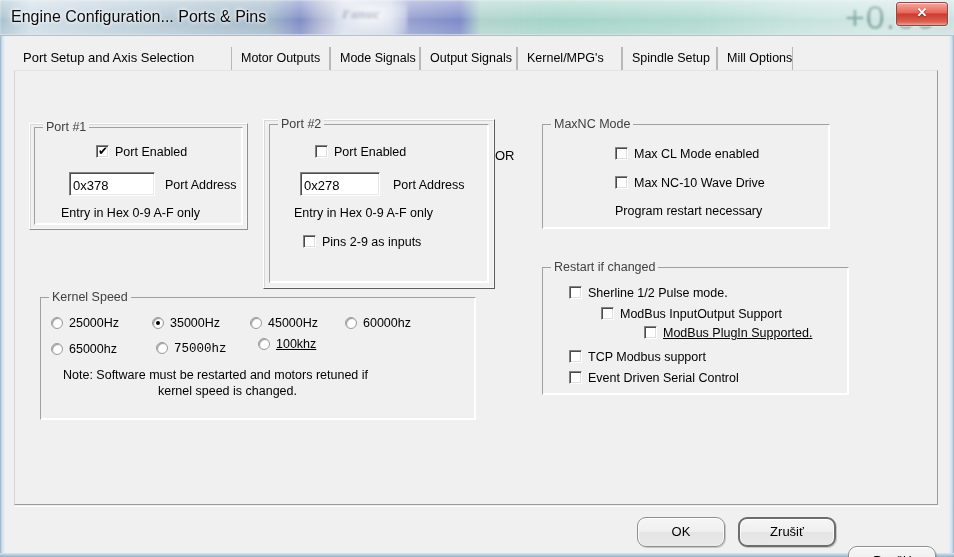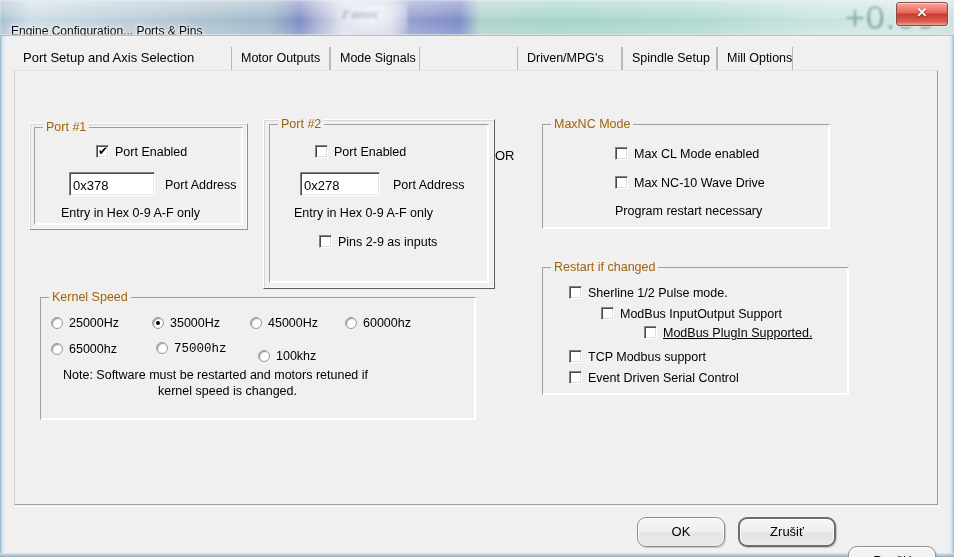--- a/index.html
+++ b/index.html
@@ -79,22 +79,22 @@
     position:absolute; left:0; top:0; width:954px; height:36px;
     background: linear-gradient(180deg, rgba(255,255,255,.42) 0%, rgba(255,255,255,.12) 45%, rgba(255,255,255,.0) 55%, rgba(255,255,255,.22) 100%);
     pointer-events:none;
   }
   #titlebar-bottomline {
     position:absolute; left:0; top:34px; width:954px; height:2px;
     background: linear-gradient(180deg, rgba(255,255,255,.65), rgba(120,135,150,.55));
   }
   #title-text {
     position: absolute;
-    left: 11px; top: 24px;
-    font-size: 12px;
+    left: 11px; top: 8px;
+    font-size: 16px;
     color: #0b0b0d;
     white-space: nowrap;
     text-shadow: 0 0 3px rgba(255,255,255,.95), 0 0 5px rgba(255,255,255,.85), 0 0 7px rgba(255,255,255,.6);
   }
 
   
   #close-button {
     position: absolute;
     right: 6px; top: 2px;
     width: 50px; height: 22px;
@@ -197,21 +197,21 @@
     border-left-color: transparent;
     border-top-color: transparent;
     pointer-events: none;
   }
   .gb-title {
     position: absolute;
     left: 8px; top: -8px;
     padding: 0 3px;
     background: #f0f0f0;
     font-size: 12.5px;
-    color: #a16207;
+    color: #404040;
     white-space: nowrap;
   }
 
   
   .outerframe {
     position: absolute;
     box-sizing: border-box;
     background: #f0f0f0;
     border: 1px solid;
     border-color: #ffffff #8f8f8f #8f8f8f #ffffff;
@@ -350,21 +350,22 @@
   <div class="frame-edge" id="edge-left"></div>
   <div class="frame-edge" id="edge-right"></div>
   <div class="frame-edge" id="edge-bottom"></div>
 
   <div id="client">
 
     <div id="tabstrip">
       <div class="tab active" style="left:0px;   width:212px;"><span>Port Setup and Axis Selection</span></div>
       <div class="tab inactive" style="left:217px; width:99px;"><span>Motor Outputs</span></div>
       <div class="tab inactive" style="left:316px; width:90px;"><span>Mode Signals</span></div>
-      <div class="tab inactive" style="left:503px; width:105px;"><span>Driven/MPG's</span></div>
+      <div class="tab inactive" style="left:406px; width:97px;"><span>Output Signals</span></div>
+      <div class="tab inactive" style="left:503px; width:105px;"><span>Kernel/MPG's</span></div>
       <div class="tab inactive" style="left:608px; width:95px;"><span>Spindle Setup</span></div>
       <div class="tab inactive" style="left:703px; width:76px;"><span>Mill Options</span></div>
     </div>
 
     <div id="tabpanel">
 
       <div class="outerframe" style="left:14px; top:52px; width:219px; height:107px;">
         <div class="of-in"></div>
       </div>
       <div class="groupbox" style="left:19px; top:56px; width:209px; height:98px;">
@@ -384,21 +385,21 @@
       <div class="groupbox" style="left:254px; top:53px; width:220px; height:159px;">
         <div class="gb-inner"></div>
         <div class="gb-title">Port #2</div>
       </div>
       <div class="cb" style="left:300px; top:74px;">
         <span class="box"></span><span>Port Enabled</span>
       </div>
       <input class="textinput" type="text" style="left: 285px; top: 101px; width: 80px; height: 24px;" value="0x278">
       <div class="statictext" style="left:378px; top:107px;">Port Address</div>
       <div class="statictext" style="left:279px; top:135px;">Entry in Hex 0-9 A-F only</div>
-      <div class="cb" style="left:288px; top:164px;margin-left:16px;">
+      <div class="cb" style="left:288px; top:164px;">
         <span class="box"></span><span>Pins 2-9 as inputs</span>
       </div>
 
       <div class="statictext" style="left:480px; top:77px; font-size:13px;">OR</div>
 
       <div class="groupbox" style="left:527px; top:53px; width:288px; height:105px;">
         <div class="gb-inner"></div>
         <div class="gb-title">MaxNC Mode</div>
       </div>
       <div class="cb" style="left:600px; top:76px;">
@@ -444,21 +445,21 @@
       </div>
       <div class="rb" style="left:330px; top:245px;">
         <span class="circ"></span><span>60000hz</span>
       </div>
       <div class="rb" style="left:36px; top:271px;">
         <span class="circ"></span><span>65000hz</span>
       </div>
       <div class="rb" style="left:141px; top:271px;font-family:Liberation Mono, monospace;">
         <span class="circ"></span><span>75000hz</span>
       </div>
-      <div class="rb" style="left:243px; top:278px;">
+      <div class="rb" style="left:243px; top:266px;text-decoration:underline;">
         <span class="circ"></span><span>100khz</span>
       </div>
       <div class="statictext" style="left:48px; top:297px;">Note: Software must be restarted and motors retuned if</div>
       <div class="statictext" style="left:143px; top:313px;">kernel speed is changed.</div>
 
     </div>
 
     <div id="tabpanel-shadow"></div>
 
     <div class="dlgbtn" style="left:632px; top:481px; width:88px;">

